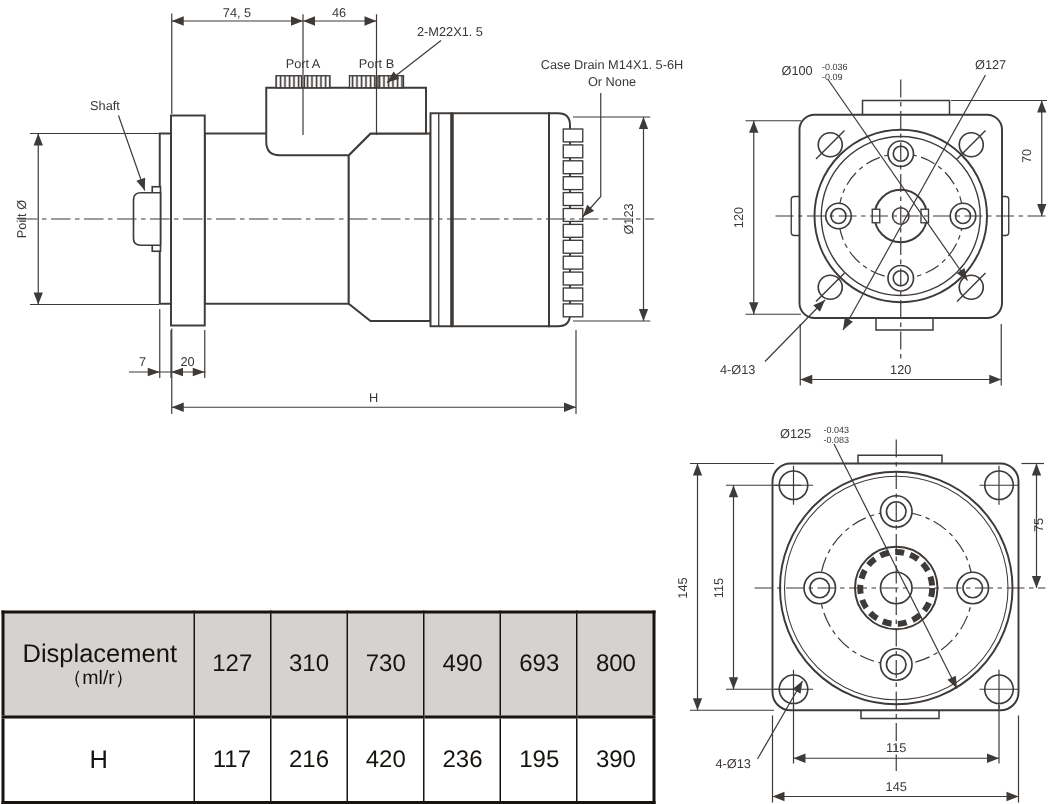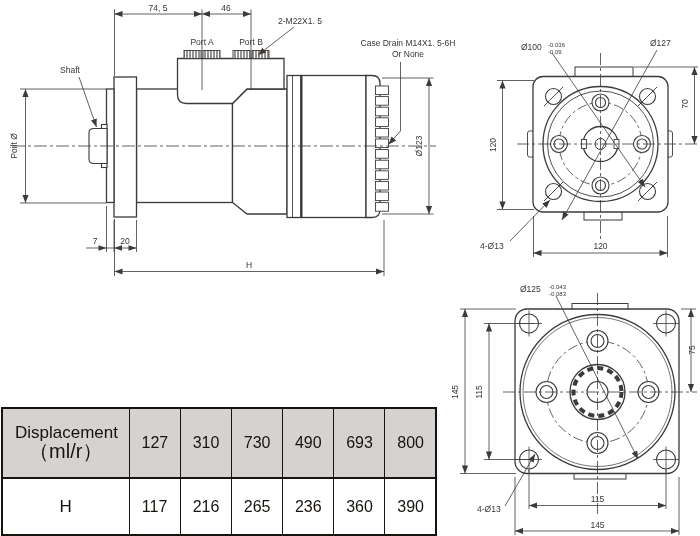--- a/index.html
+++ b/index.html
@@ -8,21 +8,21 @@
   .canvas svg{position:absolute;left:0;top:0;}
   svg text{fill:#3a3634;font-family:"Liberation Sans",sans-serif;font-size:8.5px;}
   svg text.tol{font-size:6px;}
   .spec-table{position:absolute;left:1px;top:407px;width:436px;border-collapse:collapse;
               table-layout:fixed;border:2.8px solid #17130f;background:#fff;color:#17130f;}
   .spec-table td{border:1.6px solid #17130f;text-align:center;vertical-align:middle;
                  font-size:16px;padding:12px;}
   .spec-table tr.hdr td{background:#d5d3d0;border-bottom:2.8px solid #17130f;height:44px;}
   .spec-table tr.vals td{height:31px;}
   .spec-table .lbl{font-size:17px;line-height:1.05;}
-  .spec-table .lbl .sub{font-size:20px;}
+  .spec-table .lbl .sub{font-size:13px;}
 </style>
 </head>
 <body>
 
 <div class="canvas">
 <svg width="700" height="536" viewBox="0 0 700 536">
   <defs>
     <marker id="ar" markerUnits="userSpaceOnUse" markerWidth="9" markerHeight="7" refX="8.3" refY="3.5" orient="auto-start-reverse">
       <path d="M0.3,0.4 L8.3,3.5 L0.3,6.6 Z" fill="#3e3a38"></path>
     </marker>
@@ -284,20 +284,20 @@
     <td>310</td>
     <td>730</td>
     <td>490</td>
     <td>693</td>
     <td>800</td>
   </tr>
   <tr class="vals">
     <td class="lbl">H</td>
     <td>117</td>
     <td>216</td>
-    <td>265</td>
+    <td>420</td>
     <td>236</td>
-    <td>360</td>
+    <td>195</td>
     <td>390</td>
   </tr>
 </tbody>
     </table>
 </div>
 
 </body></html>

